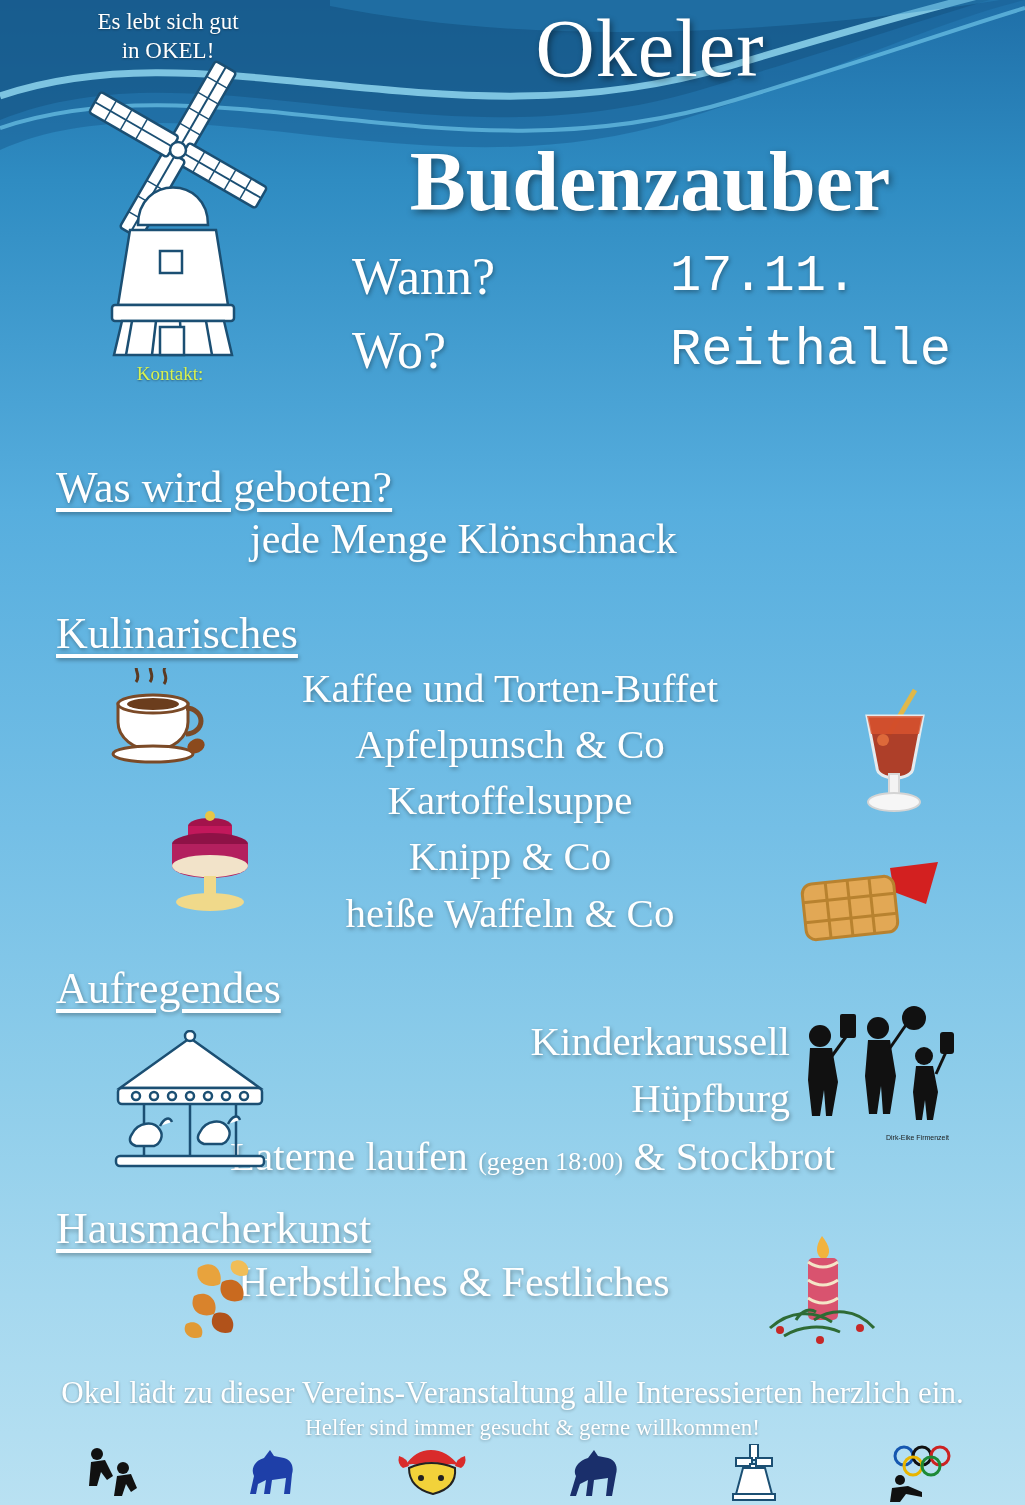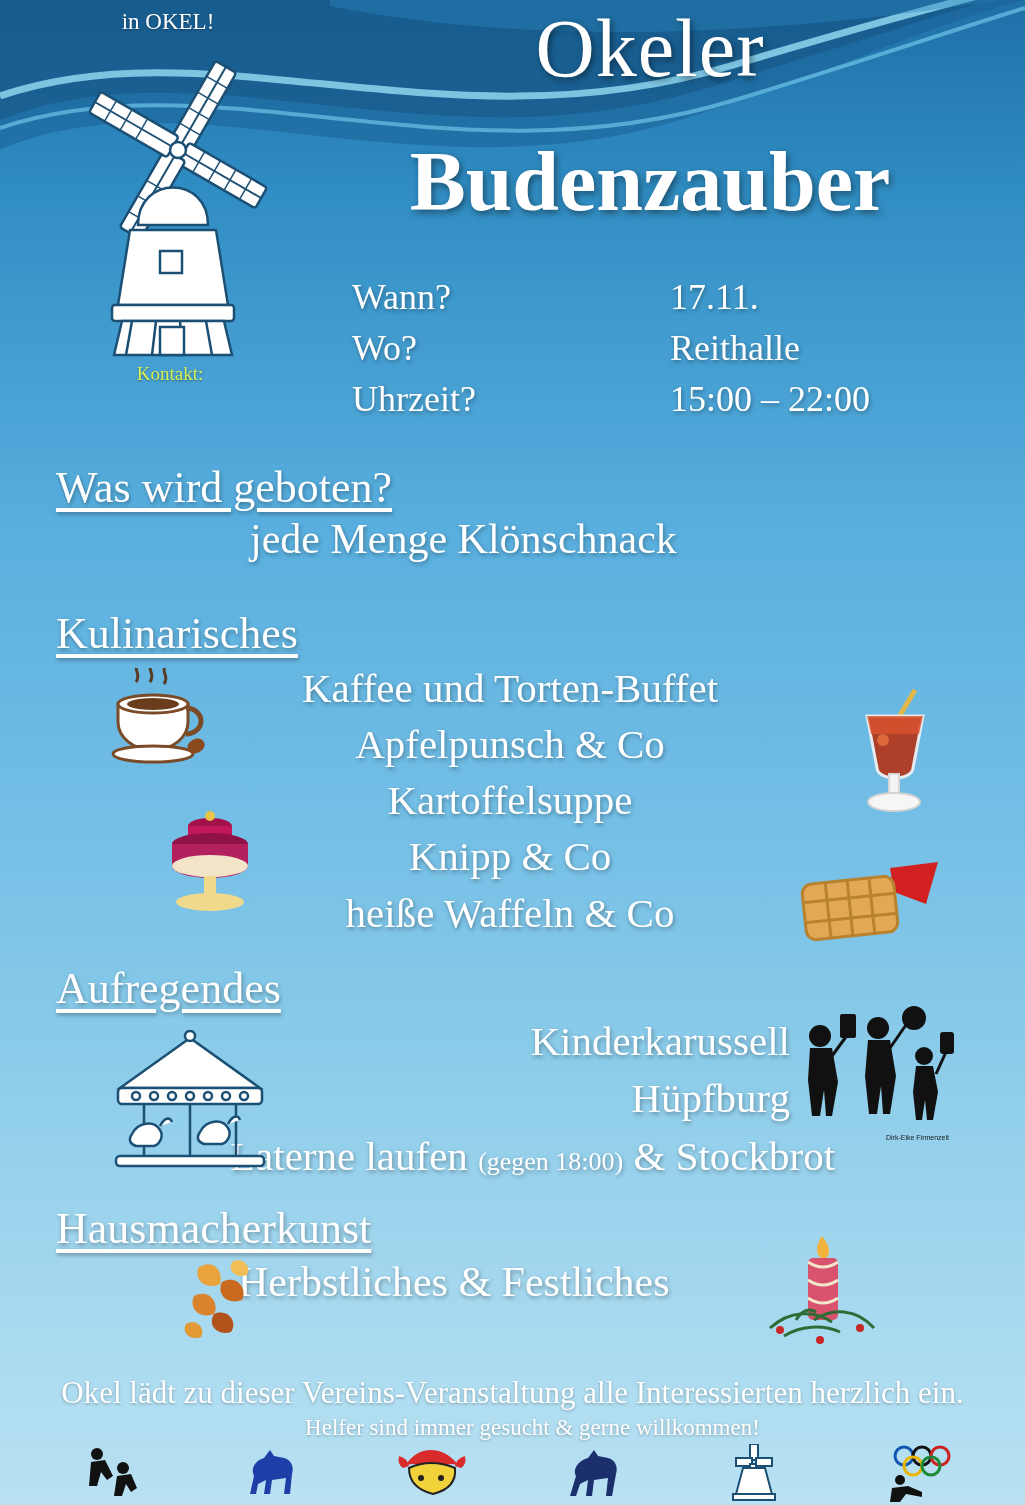--- a/index.html
+++ b/index.html
@@ -92,28 +92,27 @@
     font-weight: bold;
     color: #ffffff;
     text-shadow: 2px 3px 7px rgba(0,0,0,.45);
   }
 
   .facts {
     position: absolute;
     left: 352px;
     top: 240px;
     width: 640px;
-    font-size: 36px;
+    font-size: 52px;
     line-height: 1.42;
     text-shadow: 1px 2px 4px rgba(0,0,0,.35);
-    margin-top: 32px;
   }
   .facts .row { display: flex; }
   .facts .q { width: 318px; }
-  .facts .a { flex: 1; }
+  .facts .a { flex: 1; font-family: Liberation Mono, monospace; }
 
   .sec-head {
     position: absolute;
     font-size: 44px;
     text-decoration: underline;
     text-underline-offset: 6px;
     text-shadow: 1px 2px 4px rgba(0,0,0,.35);
     white-space: nowrap;
   }
   #h-geboten { left: 56px; top: 462px; }
@@ -230,20 +229,21 @@
     <svg width="1025" height="260" viewBox="0 0 1025 260">
       <path d="M0,150 C180,70 420,200 680,120 C830,74 940,20 1025,0 L1025,0 L0,0 Z" fill="#1a6095" opacity="0.55"></path>
       <path d="M0,120 C200,40 430,170 700,90 C850,45 950,10 1025,-10 L1025,-40 L0,-40 Z" fill="#14527f" opacity="0.5"></path>
       <path d="M0,96 C210,24 450,150 730,66 C870,24 960,0 1025,-16" fill="none" stroke="#8fd6ef" stroke-width="7" opacity="0.85"></path>
       <path d="M0,128 C215,56 455,186 735,100 C880,56 965,26 1025,8" fill="none" stroke="#6ec4e8" stroke-width="4" opacity="0.7"></path>
       <path d="M330,6 C520,44 760,40 1025,-4 L1025,-30 L330,-30 Z" fill="#2b88bd" opacity="0.4"></path>
     </svg>
   </div>
 
   <div class="tagline">
+    <span class="l1">Es lebt sich gut</span>
     <span class="l2">in OKEL!</span>
   </div>
 
   <div class="windmill">
     <svg width="230" height="310" viewBox="0 0 230 310">
       <g stroke="#1b4f73" stroke-width="2.5" fill="#ffffff">
 
         <g transform="translate(118,95)">
           <g transform="rotate(30)">
             <rect x="-12" y="-96" width="24" height="90" rx="3"></rect>
@@ -303,24 +303,20 @@
 
   <div class="facts">
     <div class="row">
       <span class="q">Wann?</span>
       <span class="a">17.11.</span>
     </div>
     <div class="row">
       <span class="q">Wo?</span>
       <span class="a">Reithalle</span>
     </div>
-    <div class="row">
-      <span class="q">Uhrzeit?</span>
-      <span class="a">15:00 – 22:00</span>
-    </div>
   </div>
 
   <div class="sec-head" id="h-geboten">Was wird geboten?</div>
   <div class="geboten-line">jede Menge Klönschnack</div>
 
   <div class="sec-head" id="h-kulinarisch">Kulinarisches</div>
   <div class="kulinarisch-list">
     <div>Kaffee und Torten-Buffet</div>
     <div>Apfelpunsch &amp; Co</div>
     <div>Kartoffelsuppe</div>

